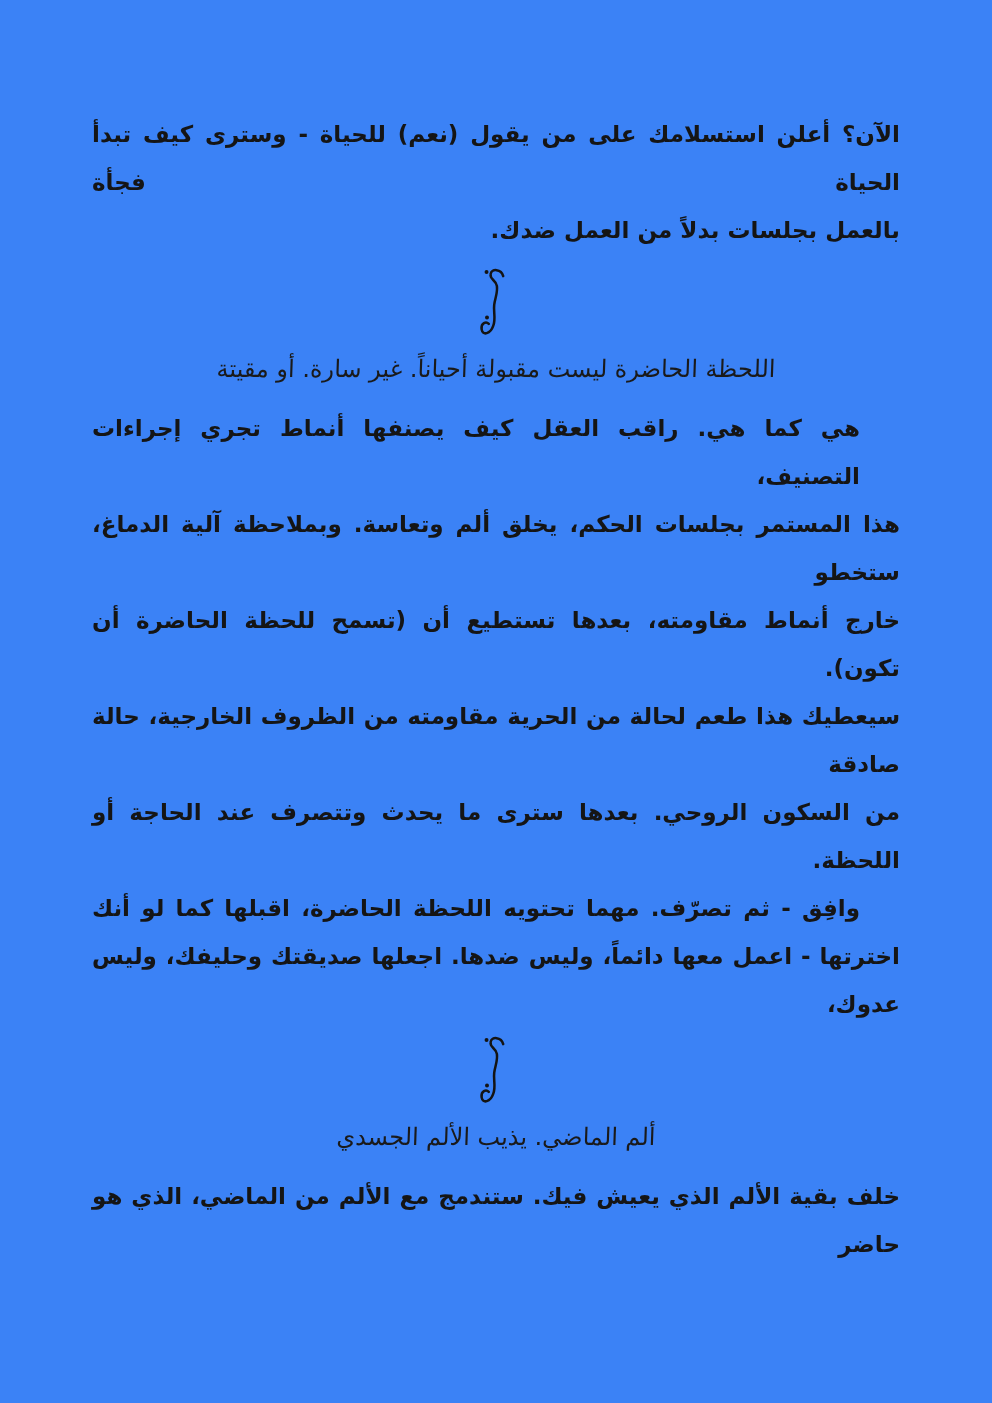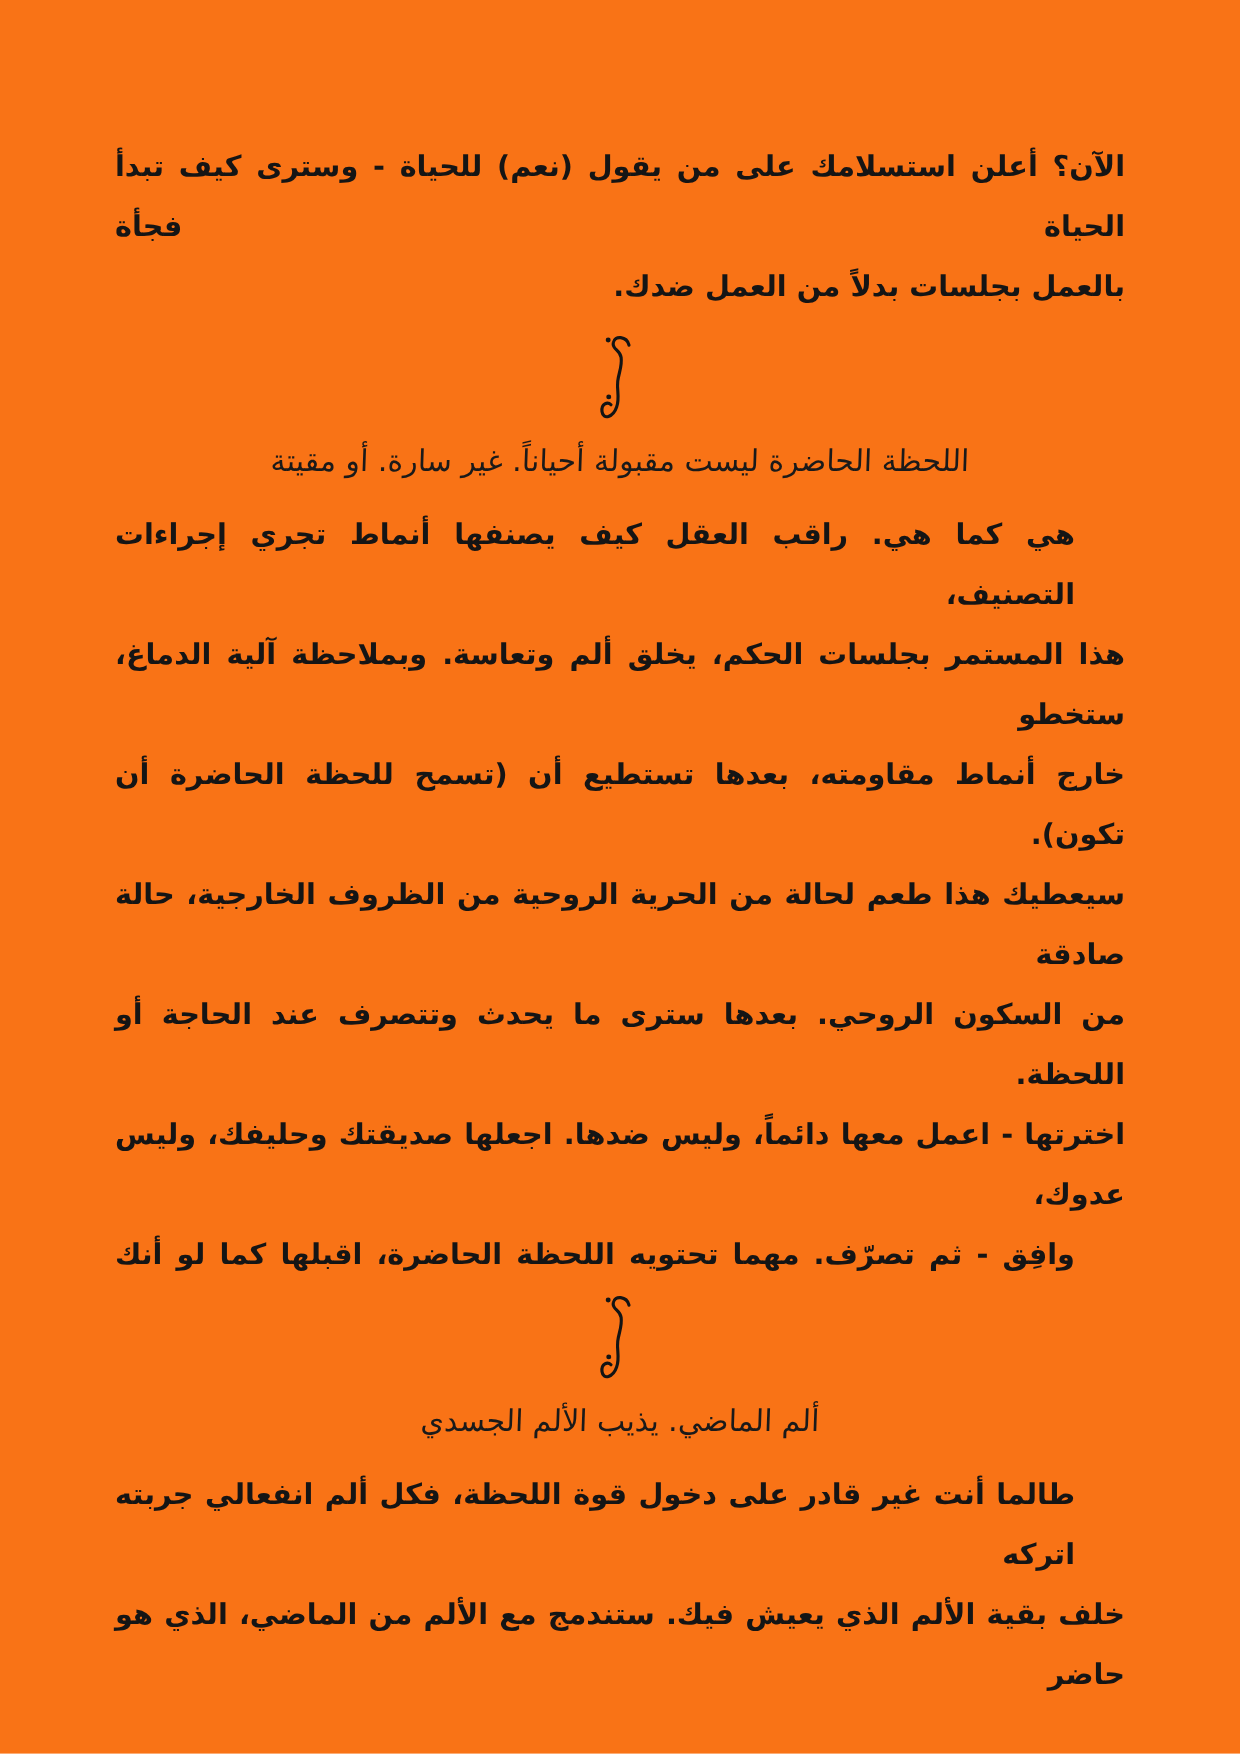--- a/index.html
+++ b/index.html
@@ -1,21 +1,21 @@
 <!DOCTYPE html>
 <html lang="ar" dir="rtl"><head>
 <meta charset="utf-8">
 <style>
   html, body { margin: 0; padding: 0; background: #ffffff; }
   .page {
     position: relative;
     width: 992px;
     height: 1403px;
     margin: 0 auto;
-    background: #f97316;
+    background: #3b82f6;
     box-sizing: border-box;
     padding: 110px 92px 0 92px;
     direction: rtl;
     font-family: "DejaVu Sans", sans-serif;
     color: #111111;
     overflow: hidden;
   }
   .para { margin: 0; }
   .line {
     display: block;
@@ -62,38 +62,37 @@
       <circle cx="10" cy="57" r="2.2" fill="#141414"></circle>
     </svg>
   </div>
 
   <h2 class="heading">اللحظة الحاضرة ليست مقبولة أحياناً. غير سارة. أو مقيتة</h2>
 
   <p class="para">
     <span class="line indent">هي كما هي. راقب العقل كيف يصنفها أنماط تجري إجراءات التصنيف،</span>
     <span class="line">هذا المستمر بجلسات الحكم، يخلق ألم وتعاسة. وبملاحظة آلية الدماغ، ستخطو</span>
     <span class="line">خارج أنماط مقاومته، بعدها تستطيع أن (تسمح للحظة الحاضرة أن تكون).</span>
-    <span class="line">سيعطيك هذا طعم لحالة من الحرية الروحية من الظروف الخارجية، حالة صادقة</span>
+    <span class="line">سيعطيك هذا طعم لحالة من الحرية مقاومته من الظروف الخارجية، حالة صادقة</span>
     <span class="line">من السكون الروحي. بعدها سترى ما يحدث وتتصرف عند الحاجة أو اللحظة.</span>
   </p>
 
   <p class="para">
+    <span class="line indent">وافِق - ثم تصرّف. مهما تحتويه اللحظة الحاضرة، اقبلها كما لو أنك</span>
     <span class="line">اخترتها - اعمل معها دائماً، وليس ضدها. اجعلها صديقتك وحليفك، وليس عدوك،</span>
-    <span class="line indent">وافِق - ثم تصرّف. مهما تحتويه اللحظة الحاضرة، اقبلها كما لو أنك</span>
   </p>
 
   <div class="ornament-wrap" style="margin-top:6px">
     <svg class="flourish" viewBox="0 0 40 84" width="36" height="76" aria-hidden="true">
       <path d="M28 11 C26 3 15 2 14 9 C13 15 20 15 21 22 C22 30 19 35 18 43 C17 51 20 58 17 66 C14 75 5 78 4 70 C3.2 63 9 61 12 64" fill="none" stroke="#141414" stroke-width="2.8" stroke-linecap="round"></path>
       <circle cx="9.5" cy="6.5" r="2.2" fill="#141414"></circle>
       <circle cx="10" cy="57" r="2.2" fill="#141414"></circle>
     </svg>
   </div>
 
   <h2 class="heading">ألم الماضي. يذيب الألم الجسدي</h2>
 
   <p class="para">
-    <span class="line indent">طالما أنت غير قادر على دخول قوة اللحظة، فكل ألم انفعالي جربته اتركه</span>
     <span class="line">خلف بقية الألم الذي يعيش فيك. ستندمج مع الألم من الماضي، الذي هو حاضر</span>
 
   </p>
 
 </div>
 
 </body></html>

